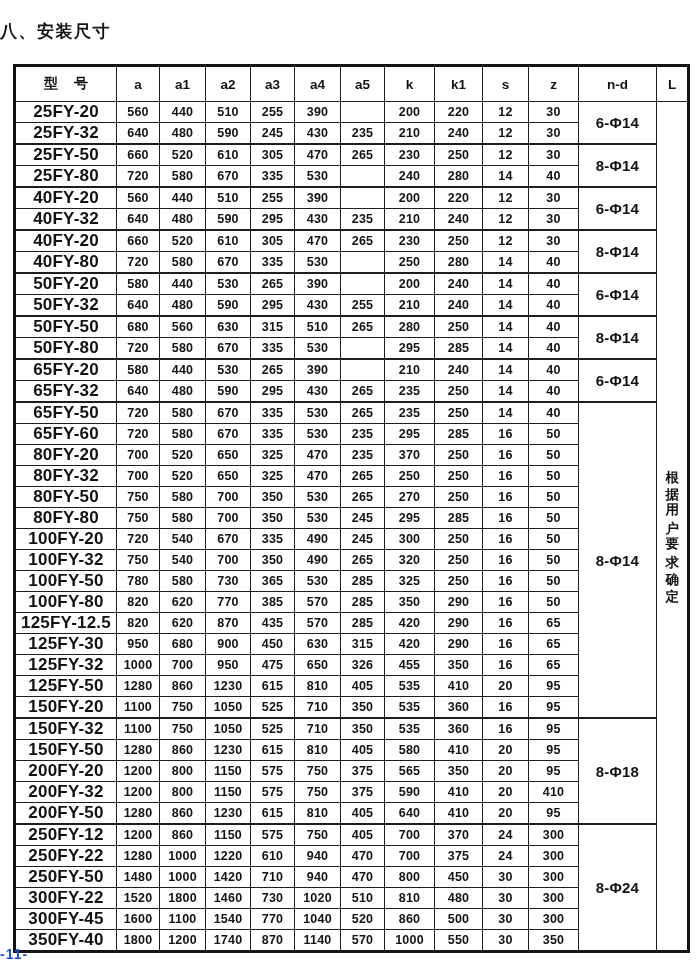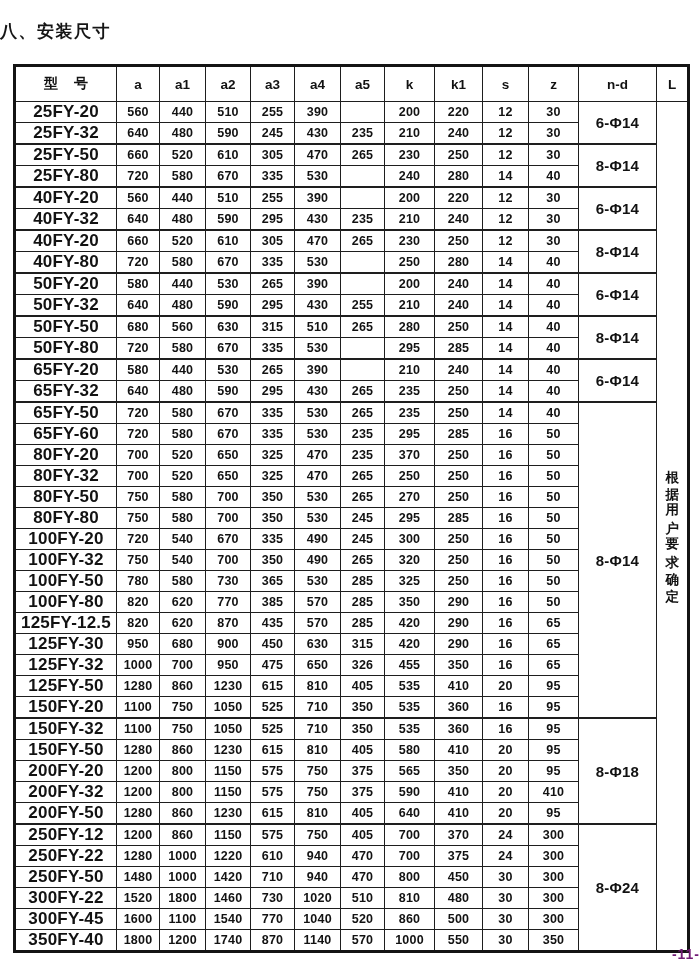--- a/index.html
+++ b/index.html
@@ -28,22 +28,22 @@
   .dim-table td.model-cell{font-size:17px;}
   .dim-table tr.group-end > td{border-bottom-width:2.5px;}
   .dim-table td.nd-cell{font-size:15px;border-bottom-width:2.5px;}
   .dim-table td.l-cell{vertical-align:middle;}
   .l-note{
     display:inline-block;writing-mode:vertical-rl;text-orientation:upright;
     font-size:13.5px;letter-spacing:17px;font-weight:bold;line-height:1;
     padding-top:4px;
   }
   .page-footer{
-    position:absolute;left:0;top:946px;width:700px;text-align:right;
-    font-size:14px;font-weight:bold;letter-spacing:1px;color:#701a75;
+    position:absolute;left:0;top:946px;width:700px;text-align:left;
+    font-size:14px;font-weight:bold;letter-spacing:1px;color:#1d4ed8;
   }
 </style>
 </head>
 <body>
 
 <div class="page-title">八、安装尺寸</div>
 
 <table class="dim-table">
   <colgroup>
     <col style="width:102px">

